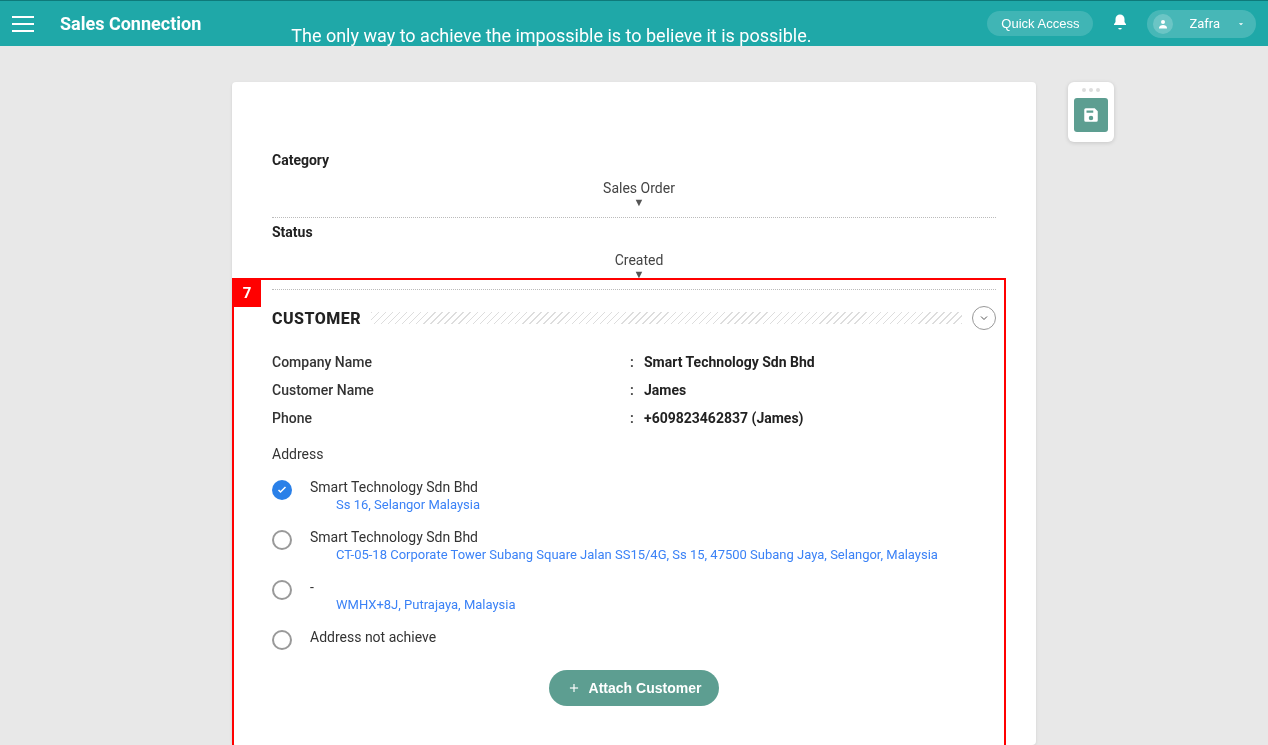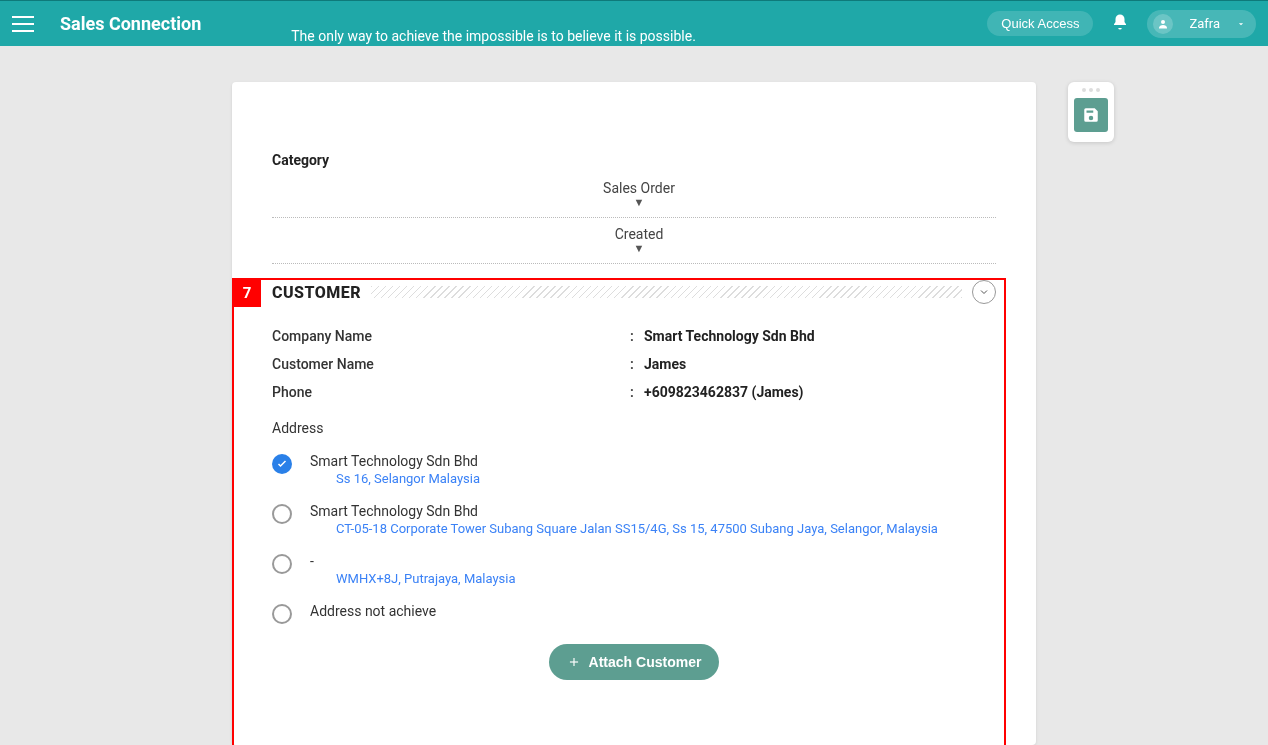--- a/index.html
+++ b/index.html
@@ -21,21 +21,21 @@
     border-top: 1px solid #0e7a7a;
   }
   .hamburger {
     width: 22px; height: 16px;
     display: flex; flex-direction: column; justify-content: space-between;
     cursor: pointer;
     margin-right: 26px;
   }
   .hamburger span { display:block; height:2px; background:#fff; }
   .brand { font-weight:700; font-size:18px; margin-right: 90px; }
-  .tagline { font-size:14px; flex:1;margin-top:24px; }
+  .tagline { font-size:18px; flex:1;margin-top:24px; }
   .qa-btn {
     background: rgba(255,255,255,0.15);
     border: none; color:#fff;
     padding: 5px 14px; border-radius: 14px;
     font-size: 13px; cursor:pointer;
     margin-right: 18px;
   }
   .bell { margin-right: 18px; cursor:pointer; }
   .user-pill {
     background: rgba(255,255,255,0.18);
@@ -216,20 +216,21 @@
     <div class="red-outline"></div>
     <div class="step-badge">7</div>
 
 
     <div class="field-label">Category</div>
     <div class="field-row">
       <span>Sales Order</span>
       <span class="caret">▼</span>
     </div>
 
+    <div class="field-label" style="margin-top:6px;">Status</div>
     <div class="field-row">
       <span>Created</span>
       <span class="caret">▼</span>
     </div>
 
     <div class="section-row">
       <div class="section-title">CUSTOMER</div>
       <div class="hatch"></div>
       <div class="circle-btn">
         <svg width="12" height="12" viewBox="0 0 24 24" fill="none" stroke="#555" stroke-width="2">

